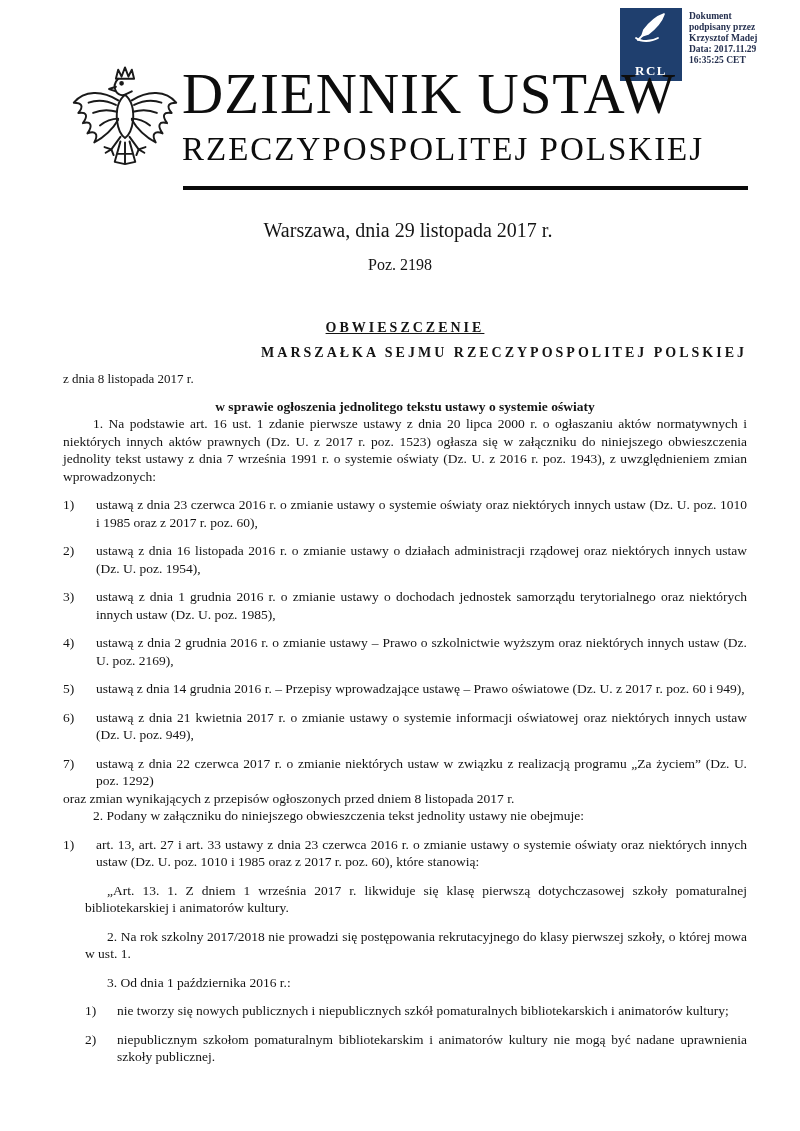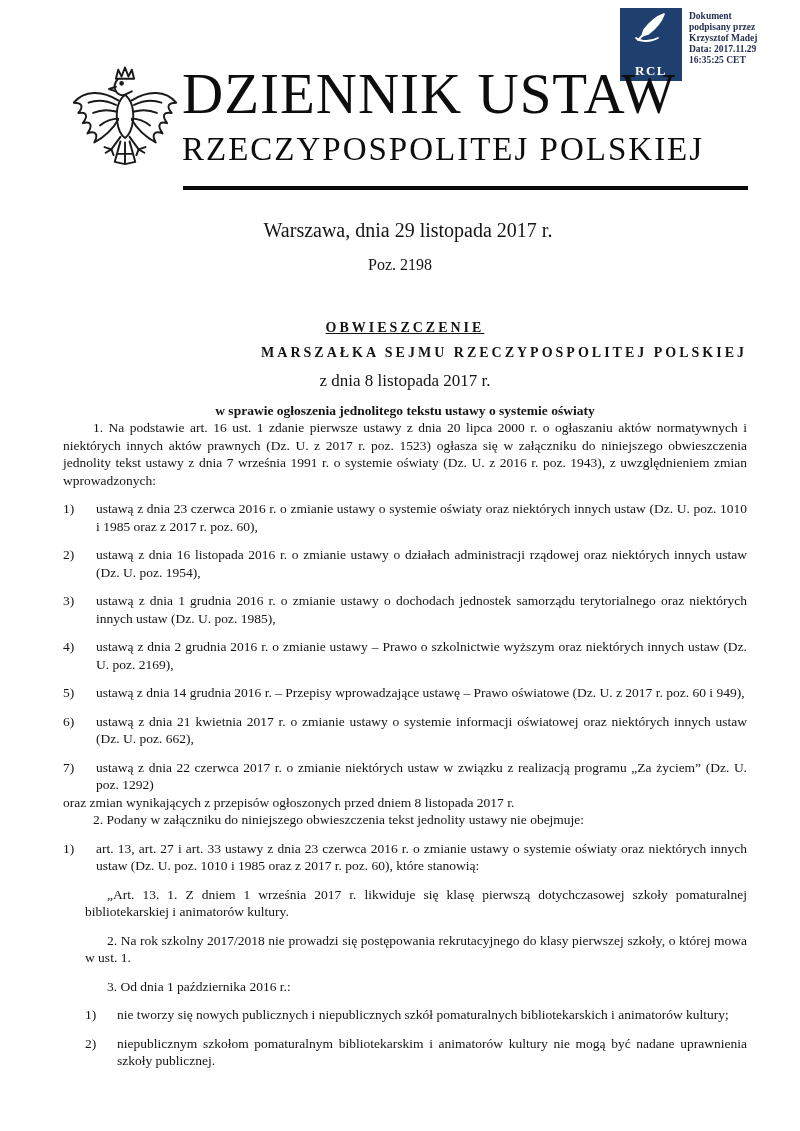--- a/index.html
+++ b/index.html
@@ -34,21 +34,21 @@
   .rule { position:absolute; top:186px; left:183px; width:565px; height:4px; background:#0a0a0a; }
 
   
   .place-date { position:absolute; top:219px; left:0; width:100%; text-align:center; font-size:20px;padding-left:8px; }
   .position   { position:absolute; top:256px; left:0; width:100%; text-align:center; font-size:16px; }
 
   
   .doc { position:absolute; top:320px; left:63px; width:684px; }
   .h-type   { text-align:center; font-weight:bold; font-size:14px; letter-spacing:3px;text-decoration:underline; }
   .h-issuer { text-align:right; font-weight:bold; font-size:14px; letter-spacing:3px; margin-top:9px; }
-  .h-date   { text-align:center; font-size:17px; margin-top:10px; }
+  .h-date   { font-size:13px; margin-top:10px; }
   .h-subject{ text-align:center; font-weight:bold; font-size:13.5px; margin-top:12px; }
 
   .bodytext { font-size:13.5px; line-height:17.5px; text-align:justify; }
   .bodytext p { margin:0; }
   .p-first { margin-top:15px; text-indent:30px; }
   .p-plain { margin-top:11px; }
   .p-indent { margin-top:11px; text-indent:30px; }
 
   .li { display:flex; margin-top:11px; }
   .li .num { width:33px; flex:none; }
@@ -136,21 +136,21 @@
       <div class="li">
         <span class="num">4)</span>
         <span class="txt">ustawą z dnia 2 grudnia 2016 r. o zmianie ustawy – Prawo o szkolnictwie wyższym oraz niektórych innych ustaw (Dz. U. poz. 2169),</span>
       </div>
       <div class="li">
         <span class="num">5)</span>
         <span class="txt">ustawą z dnia 14 grudnia 2016 r. – Przepisy wprowadzające ustawę – Prawo oświatowe (Dz. U. z 2017 r. poz. 60 i 949),</span>
       </div>
       <div class="li">
         <span class="num">6)</span>
-        <span class="txt">ustawą z dnia 21 kwietnia 2017 r. o zmianie ustawy o systemie informacji oświatowej oraz niektórych innych ustaw (Dz. U. poz. 662),</span>
+        <span class="txt">ustawą z dnia 21 kwietnia 2017 r. o zmianie ustawy o systemie informacji oświatowej oraz niektórych innych ustaw (Dz. U. poz. 949),</span>
       </div>
       <div class="li">
         <span class="num">7)</span>
         <span class="txt">ustawą z dnia 22 czerwca 2017 r. o zmianie niektórych ustaw w związku z realizacją programu „Za życiem” (Dz. U. poz. 1292)</span>
       </div>
 
       <p class="p-plain">oraz zmian wynikających z przepisów ogłoszonych przed dniem 8 listopada 2017 r.</p>
       <p class="p-indent">2. Podany w załączniku do niniejszego obwieszczenia tekst jednolity ustawy nie obejmuje:</p>
 
       <div class="li">

